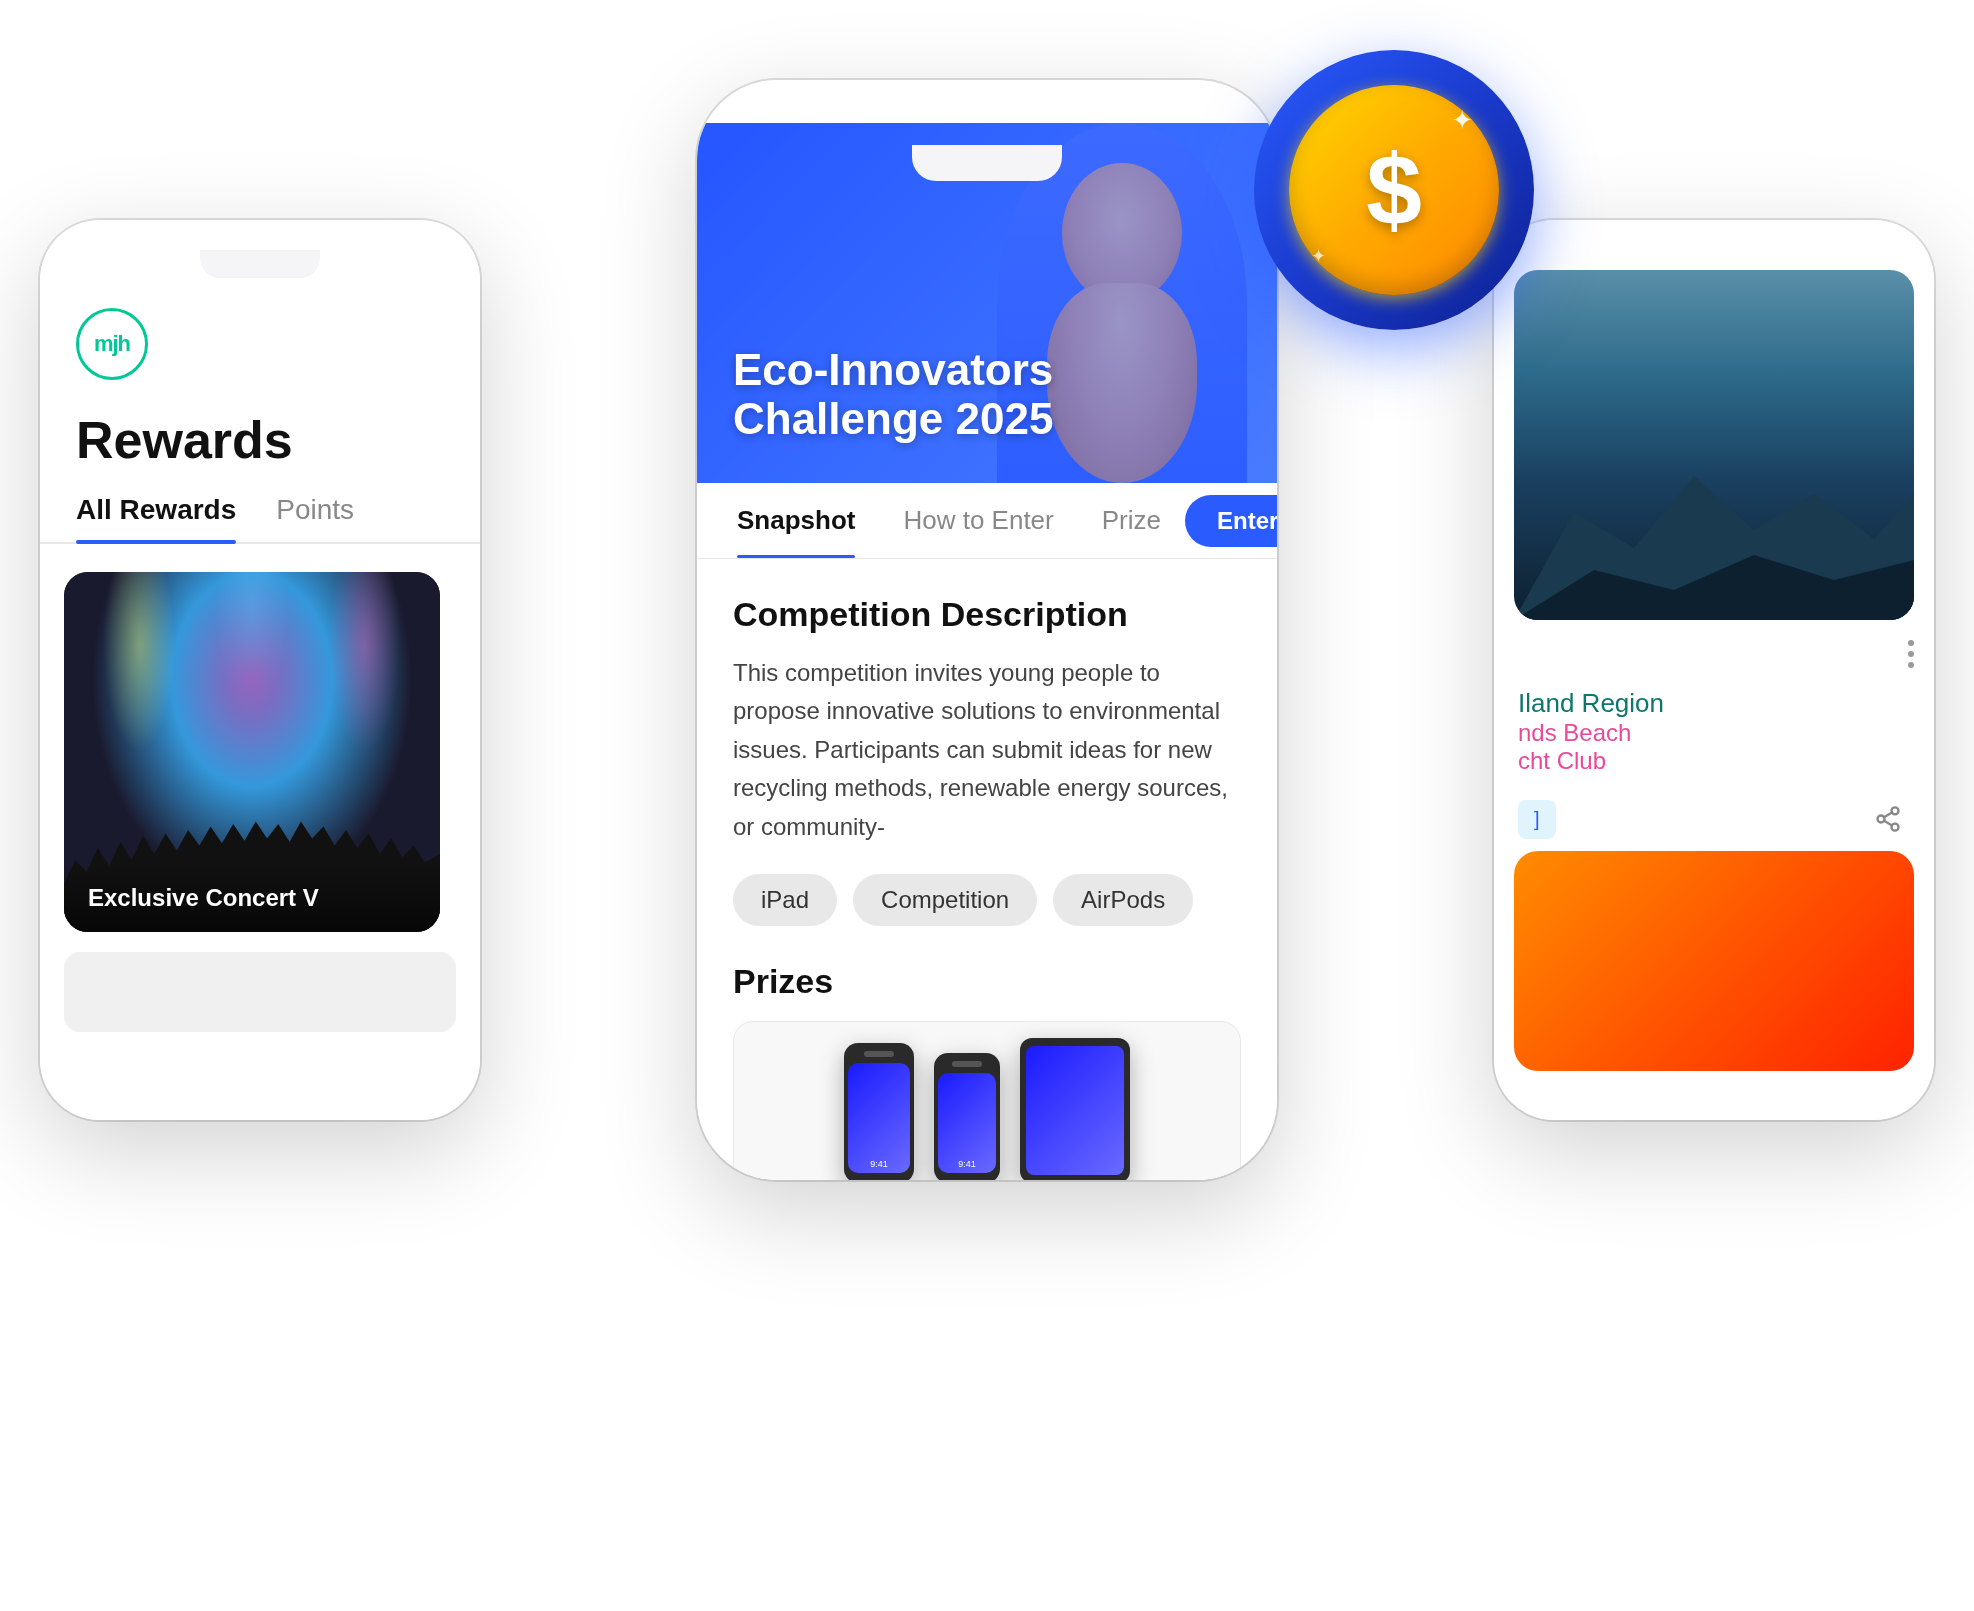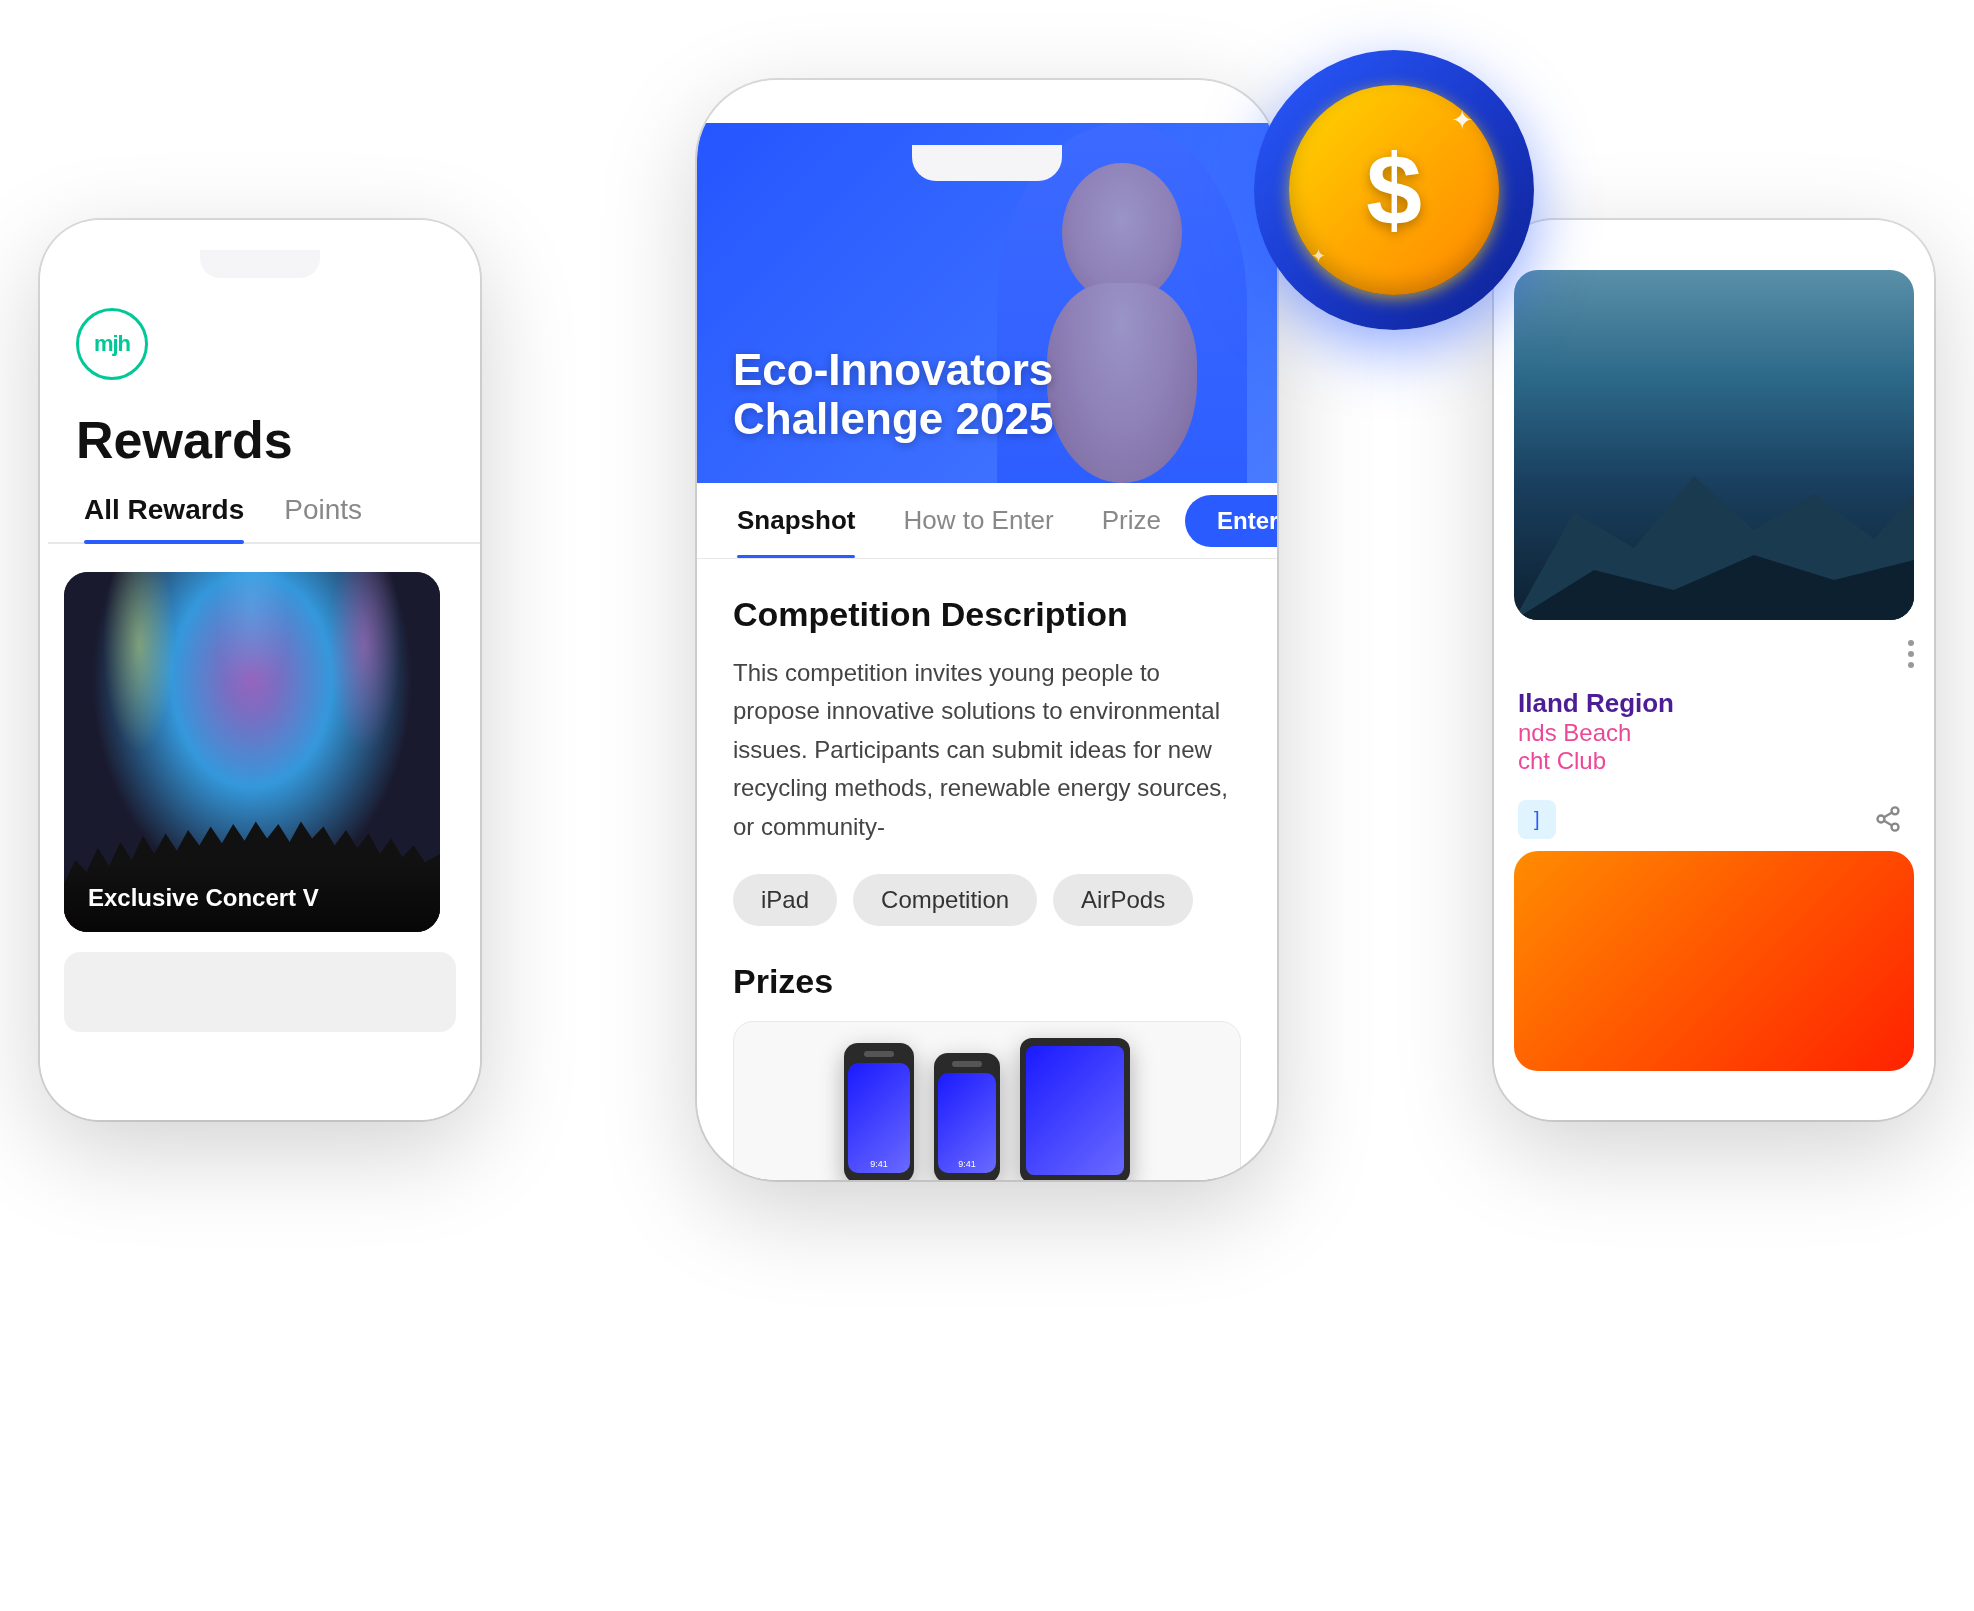--- a/index.html
+++ b/index.html
@@ -80,21 +80,20 @@
       font-weight: 800;
       color: #111;
     }
 
     .rewards-tabs {
       display: flex;
       padding: 24px 36px 0 36px;
       gap: 40px;
       border-bottom: 2px solid #e8e8e8;
       margin-bottom: 28px;
-      margin-left: 8px;
     }
     .rewards-tab {
       font-size: 28px;
       color: #888;
       padding-bottom: 16px;
       cursor: pointer;
       position: relative;
     }
     .rewards-tab.active {
       color: #111;
@@ -484,22 +483,22 @@
       height: 100px;
       background: #0d2030;
       clip-path: polygon(0 100%, 20% 50%, 40% 70%, 60% 35%, 80% 60%, 100% 40%, 100% 100%);
     }
 
     .right-card-info {
       padding: 12px 24px;
     }
     .right-card-title {
       font-size: 26px;
-      font-weight: 700;
-      color: #4c1d95;
+      font-weight: 400;
+      color: #0f766e;
     }
     .right-card-sub {
       font-size: 24px;
       color: #ec4899;
     }
 
     .right-card-actions {
       display: flex;
       align-items: center;
       padding: 10px 24px;

